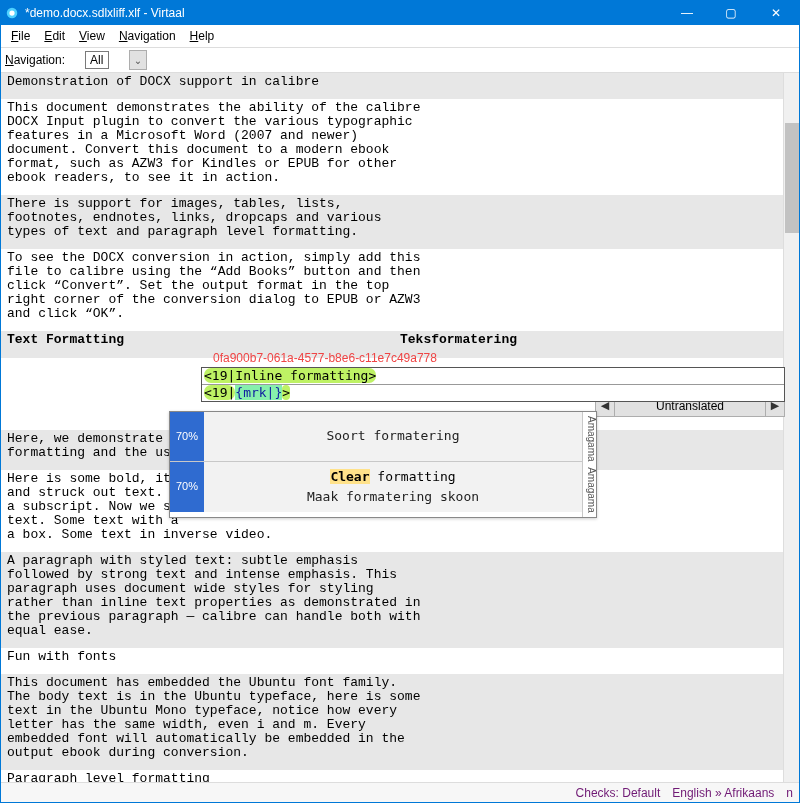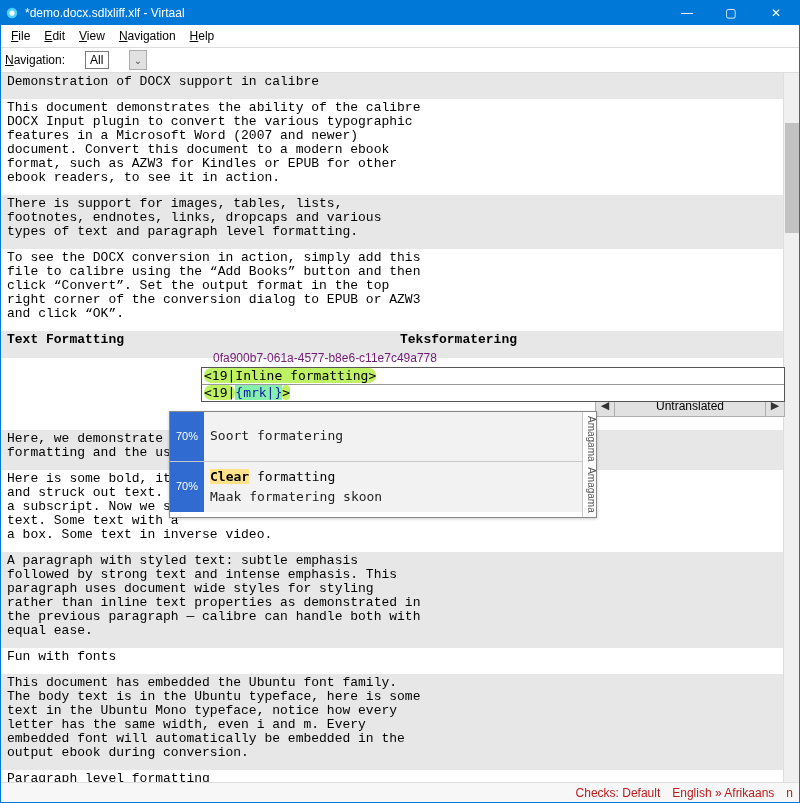--- a/index.html
+++ b/index.html
@@ -100,36 +100,36 @@
   
   .statusbar {
     height: 20px;
     border-top: 1px solid #ddd;
     display: flex;
     justify-content: flex-end;
     align-items: center;
     font-size: 12px;
     padding: 0 6px;
     gap: 12px;
-    color: #b91c1c;
+    color: #701a75;
     background: #f7f7f7;
   }
   
   .editor {
     position: absolute;
     top: 279px;
     left: 200px;
     width: 584px;
     z-index: 10;
   }
   .editor-id {
     font-family: "Segoe UI", sans-serif;
     font-size: 12px;
     text-align: left;
-    color: #701a75;
+    color: #ef4444;
     padding-left: 12px;
     margin-bottom: 2px;
   }
   .editor-fields {
     border: 1px solid #555;
     background: #fff;
   }
   .editor-line {
     padding: 1px 2px;
     font-family: "Consolas", monospace;
@@ -152,20 +152,21 @@
     font-family: "Consolas", monospace;
     font-size: 13px;
     display: flex;
   }
   .suggest-body { flex: 1; }
   .suggest-row {
     display: flex;
     align-items: stretch;
     border-bottom: 1px solid #c8c8c8;
     min-height: 50px;
+    text-align: center;
   }
   .suggest-row:last-child { border-bottom: none; }
   .suggest-pct {
     width: 34px;
     background: #2f6bd0;
     color: #fff;
     font-family: "Segoe UI", sans-serif;
     font-size: 11px;
     display: flex;
     align-items: center;

